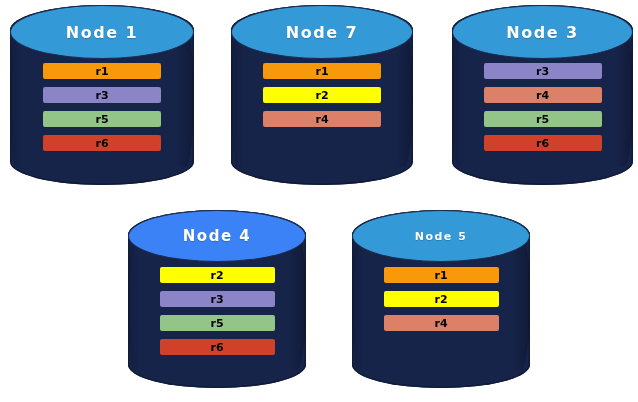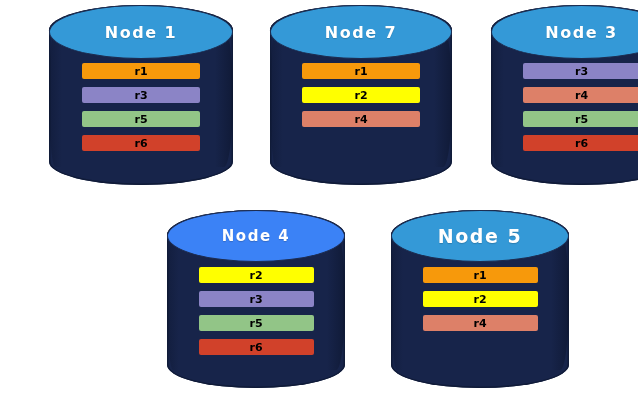--- a/index.html
+++ b/index.html
@@ -19,21 +19,20 @@
     position: absolute;
     left: 0;
     top: 0;
     width: 638px;
     height: 402px;
   }
 
   
   .node {
     position: absolute;
-    margin-left: 39px;
   }
 
   .node-body {
     position: absolute;
     left: 0;
     top: 0;
     width: 100%;
     height: 100%;
     border-radius: 50% / 14% 14% 13% 13%;
     background: #17244a;
@@ -175,21 +174,21 @@
         <div class="record-bar" style="background: rgb(139, 132, 198); width: 115px;">r3</div>
         <div class="record-bar" style="background: rgb(146, 197, 135); width: 115px;">r5</div>
         <div class="record-bar" style="background: rgb(209, 65, 42); width: 115px;">r6</div>
       </div>
     </div>
     <div class="node row-bottom" style="left: 352px; top: 210px; width: 178px; height: 178px;">
       <div class="node-body" style="background: rgb(23, 36, 74);"></div>
       <div class="node-shade-left"></div>
       <div class="node-shade"></div>
       <div class="node-top" style="background: rgb(52, 153, 215); border-color: rgb(29, 44, 80);">
-        <div class="node-title" style="color: rgb(255, 255, 255); font-size: 19px;">Node  5</div>
+        <div class="node-title" style="color: rgb(255, 255, 255); font-size: 11px;">Node  5</div>
       </div>
       <div class="records">
         <div class="record-bar" style="background: rgb(247, 153, 11); width: 115px;">r1</div>
         <div class="record-bar" style="background: rgb(255, 255, 0); width: 115px;">r2</div>
         <div class="record-bar" style="background: rgb(221, 128, 104); width: 115px;">r4</div>
       </div>
     </div>
   </div>
 
 </body></html>

